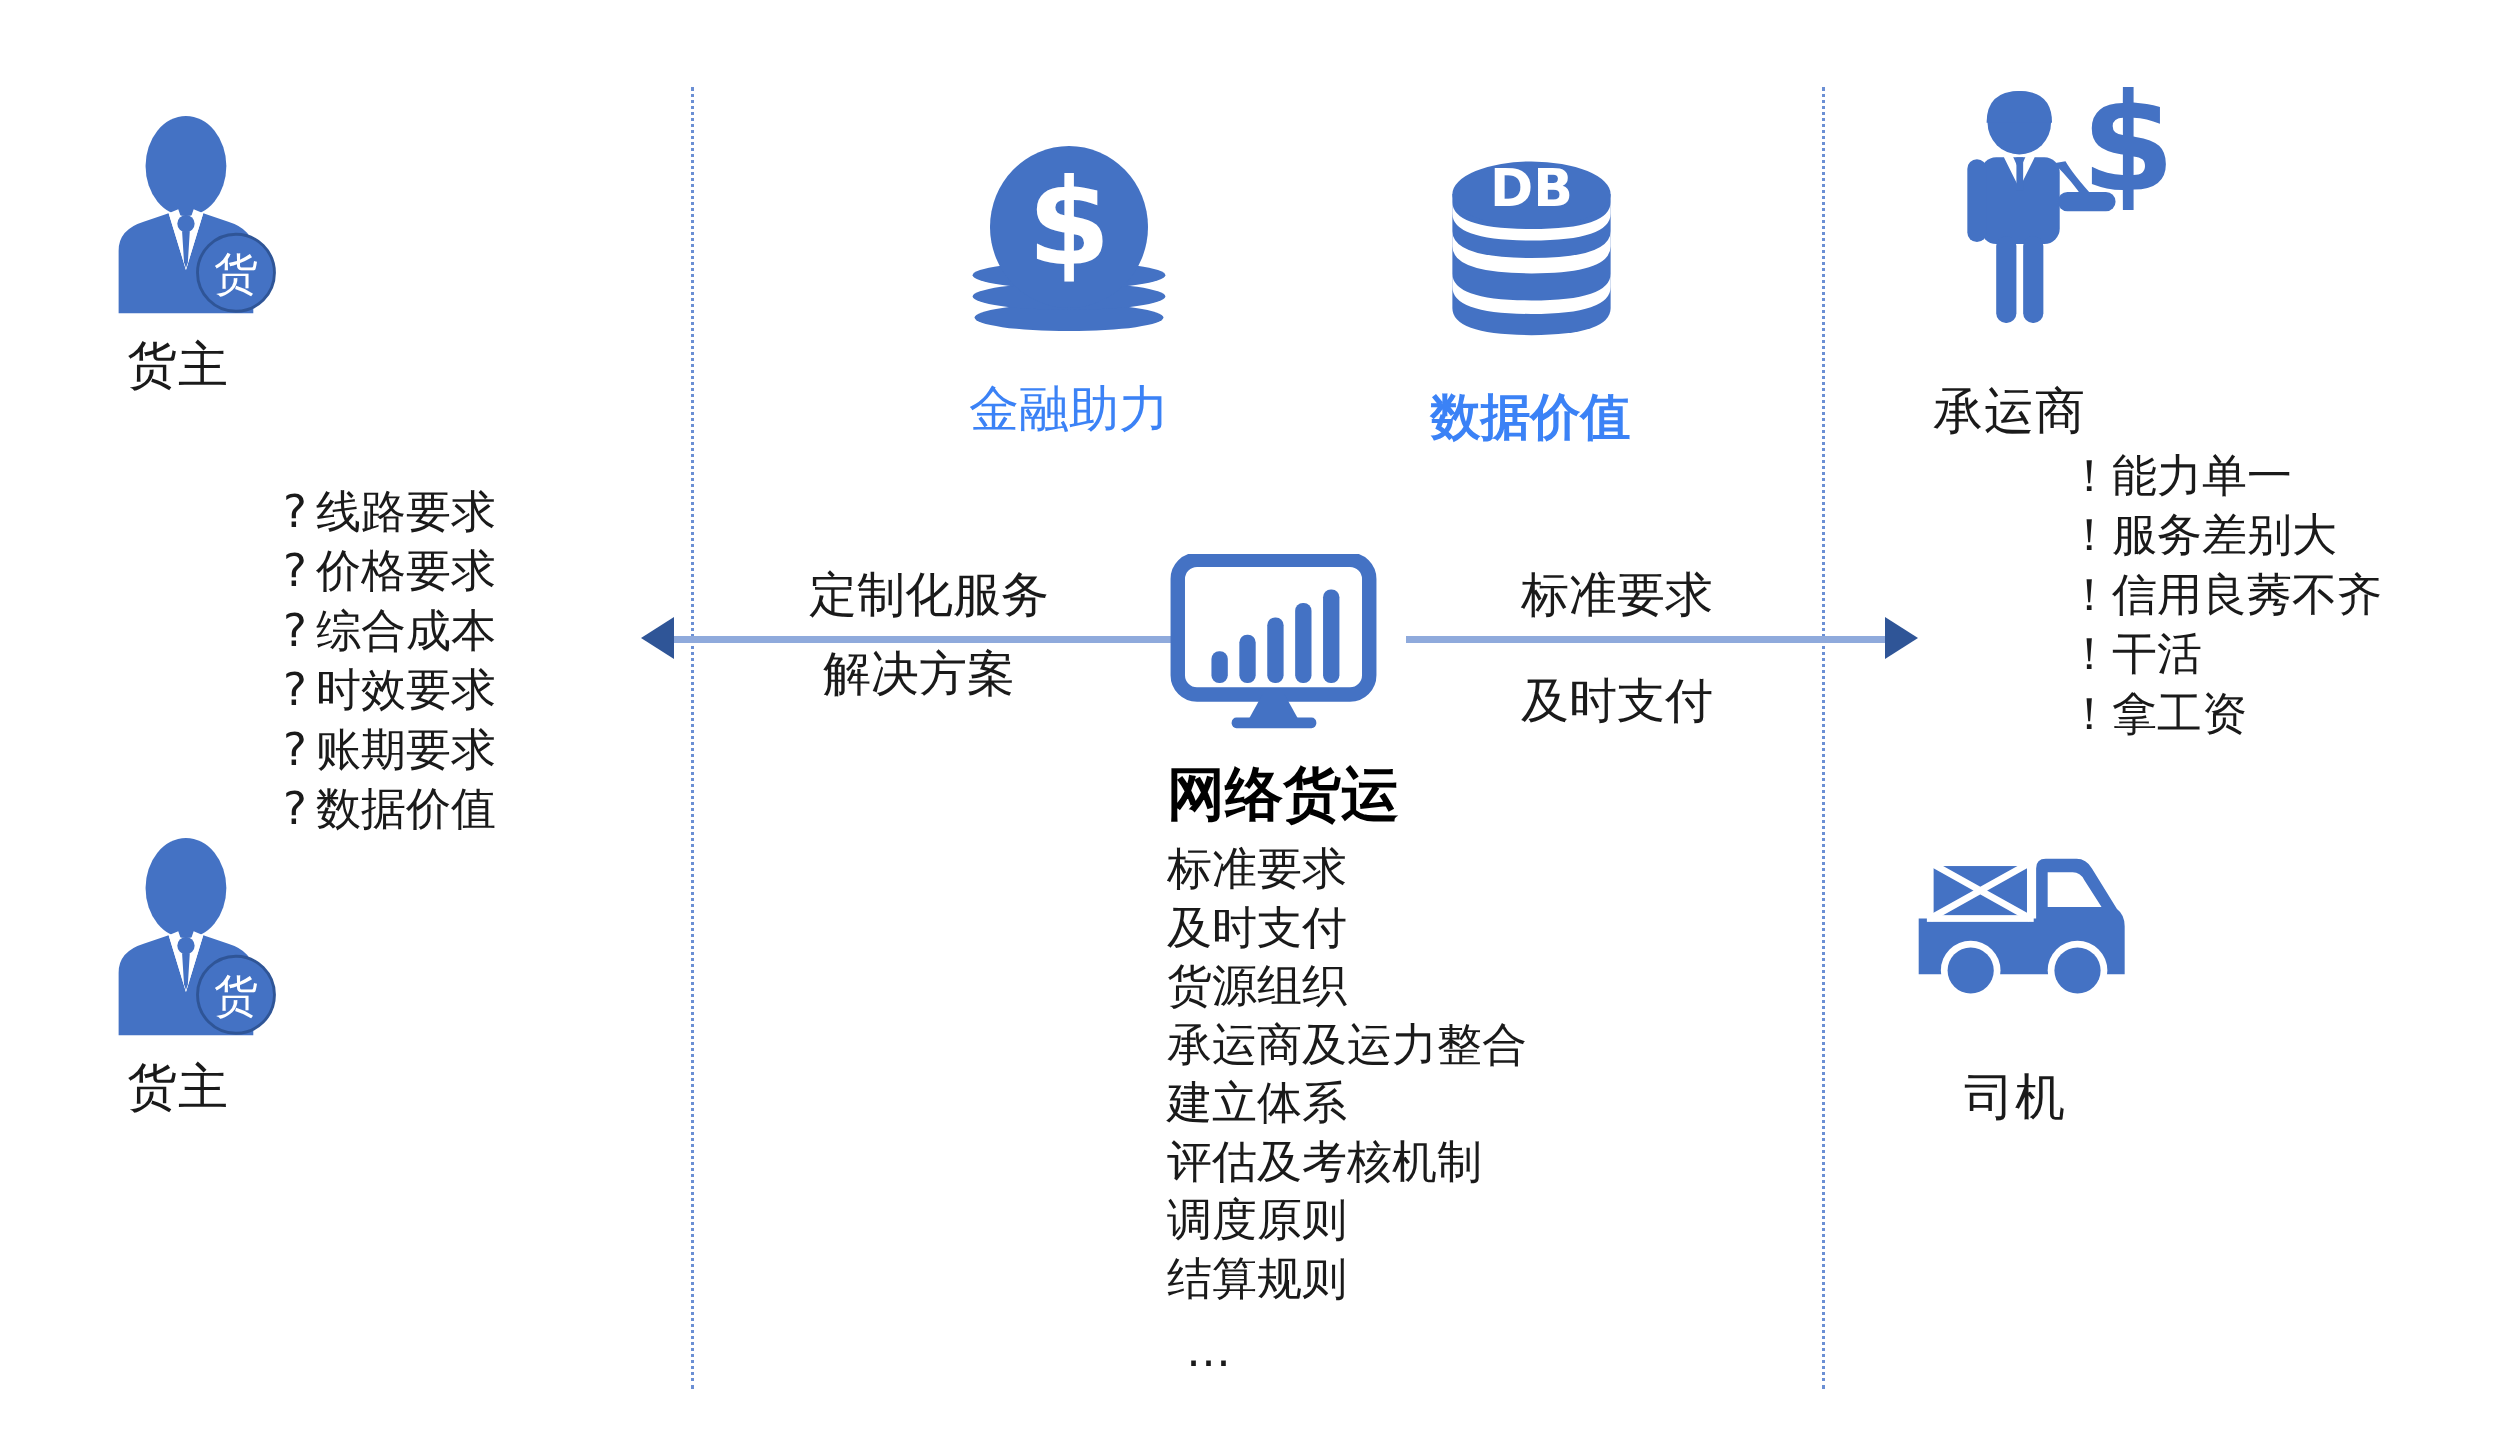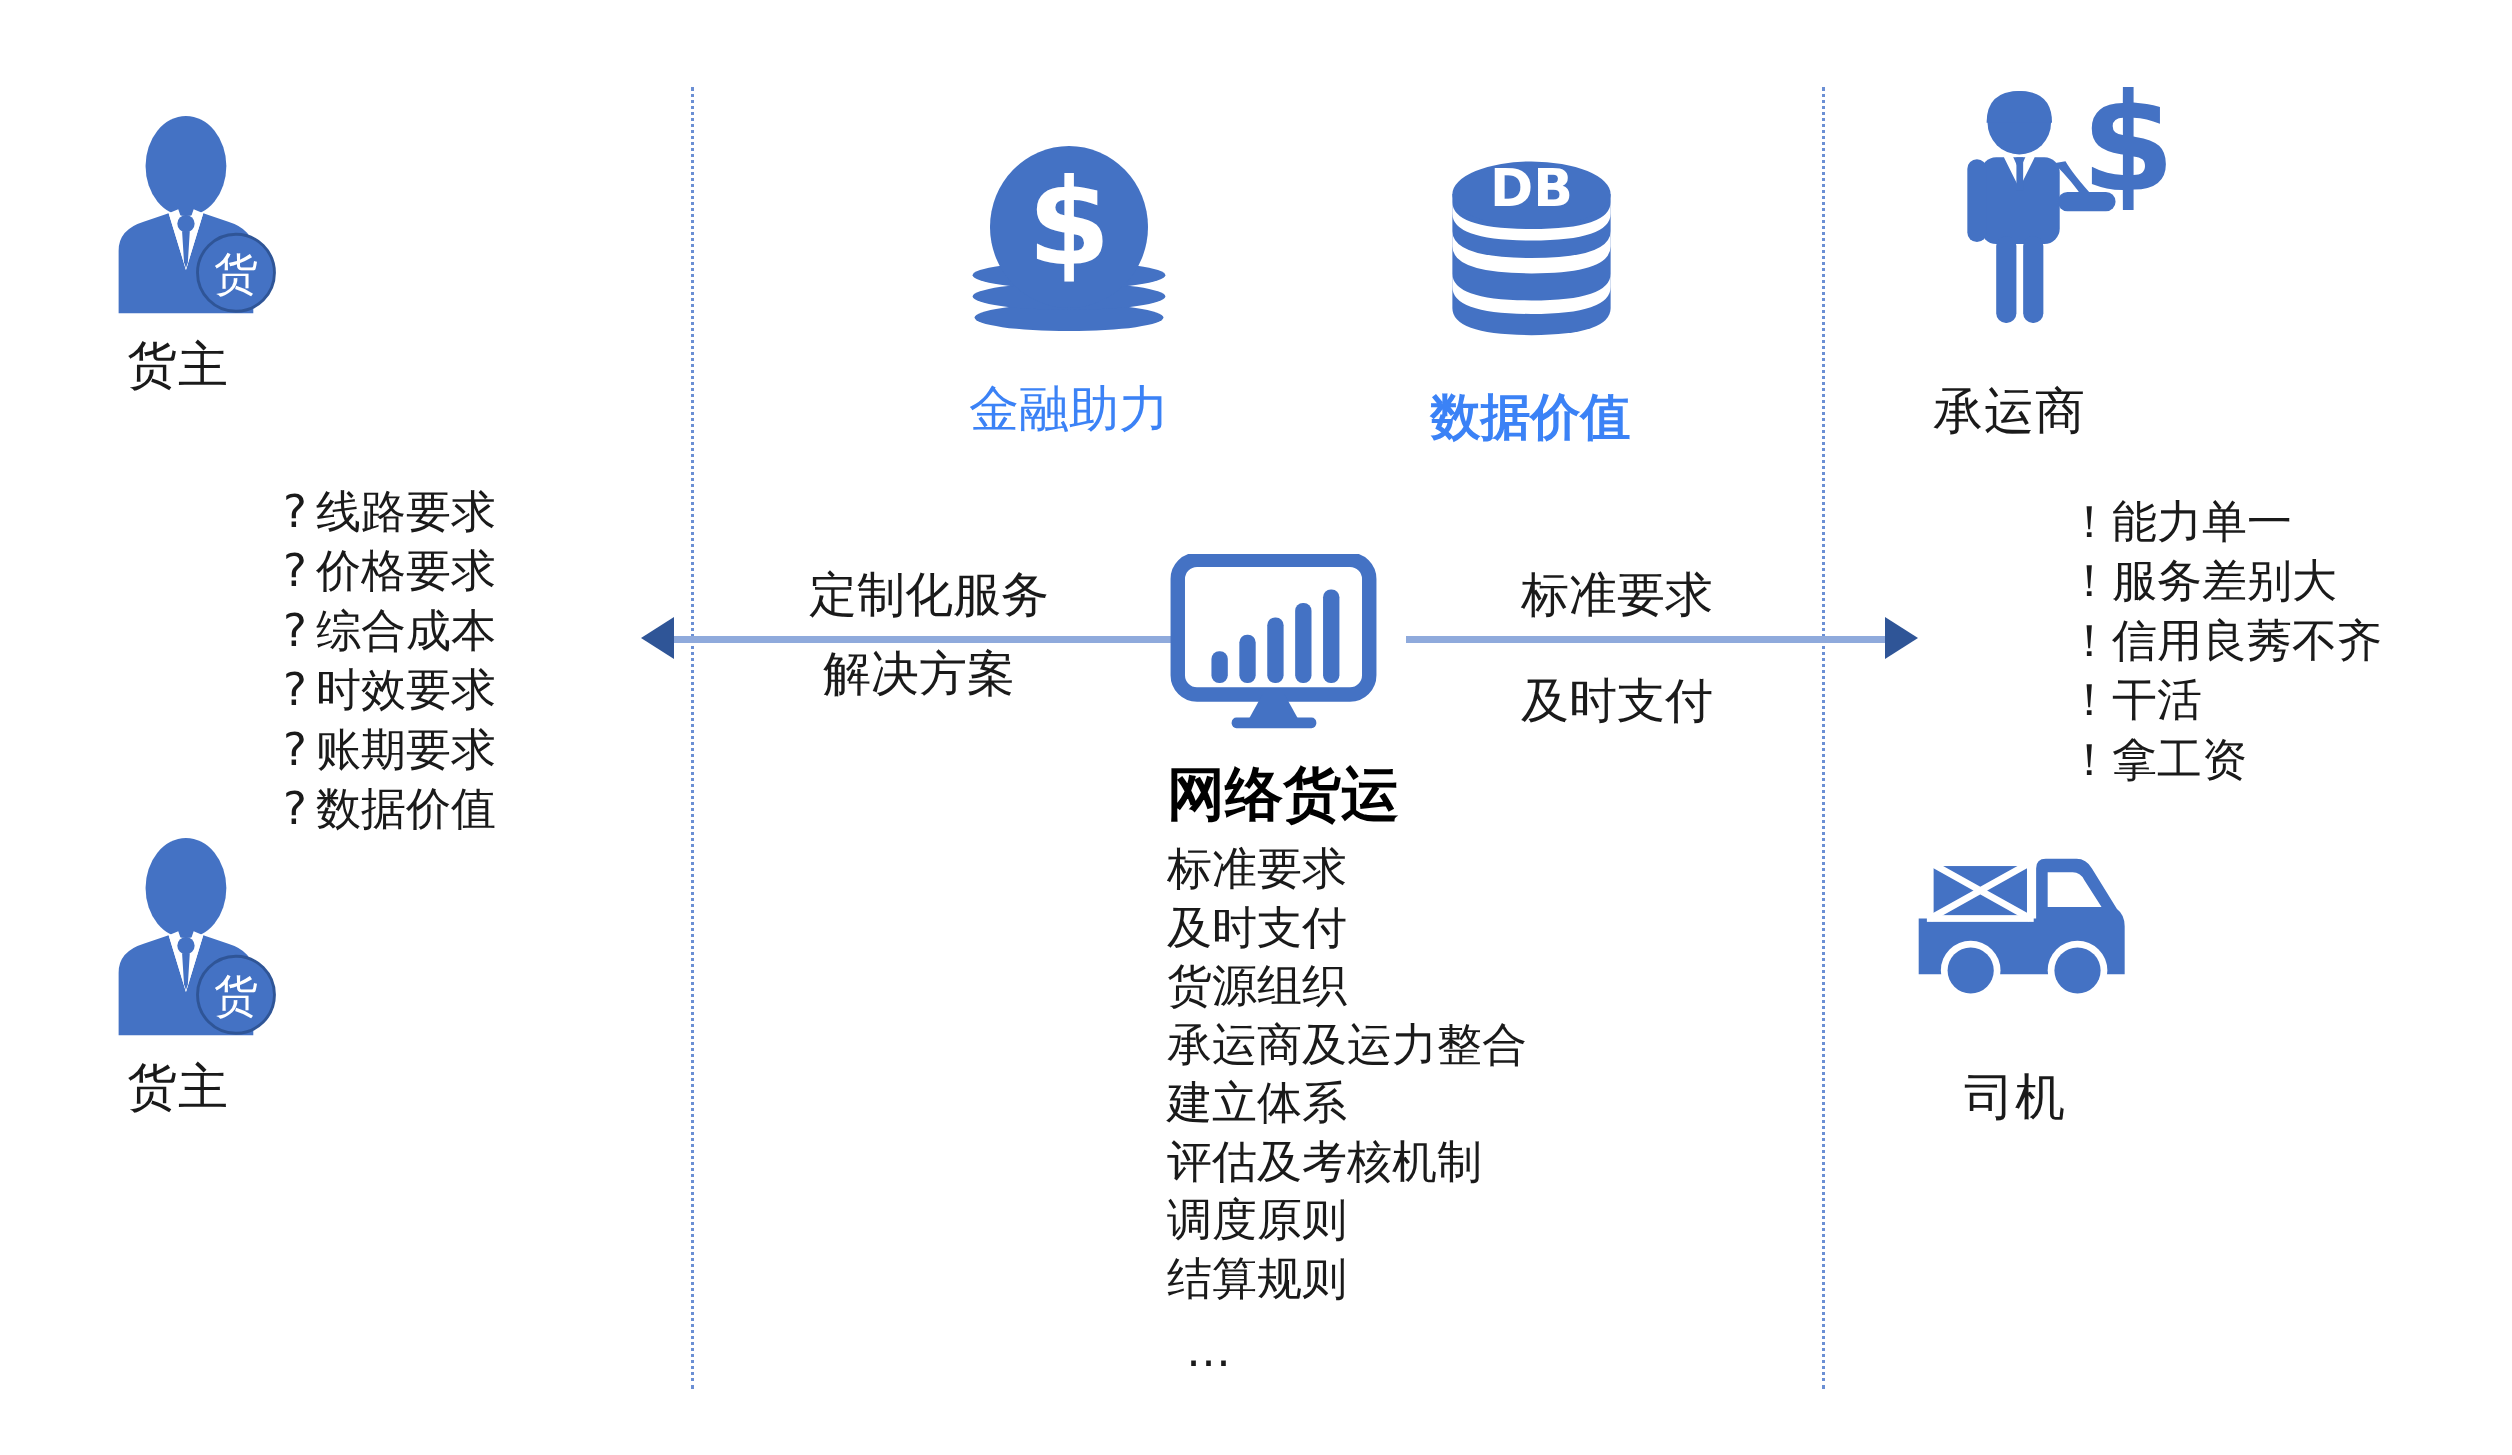--- a/index.html
+++ b/index.html
@@ -234,21 +234,21 @@
         <path d="M108 84 Q128 104 138 120 L150 120 Q128 96 120 82 Z" fill="#4472C4"></path>
         <rect x="112" y="114" width="60" height="20" rx="10" ry="10" fill="#4472C4"></rect>
         <rect x="48" y="160" width="21" height="90" rx="10" ry="10" fill="#4472C4"></rect>
         <rect x="76" y="160" width="21" height="90" rx="10" ry="10" fill="#4472C4"></rect>
         <text x="185" y="112" font-size="140" font-weight="bold" font-family="DejaVu Sans, sans-serif" fill="#4472C4" text-anchor="middle">$</text>
       </svg>
     </div>
   </div>
   <div class="abs label-cn role-name" style="left:1933px; top:378px;">承运商</div>
 
-  <ul class="abs bullet-list" style="left:2067px; top:492px;">
+  <ul class="abs bullet-list" style="left:2067px; top:450px;font-family:Liberation Mono, monospace;">
     <li>
       <span class="bullet-mark">！</span><span>能力单一</span>
     </li>
     <li>
       <span class="bullet-mark">！</span><span>服务差别大</span>
     </li>
     <li>
       <span class="bullet-mark">！</span><span>信用良莠不齐</span>
     </li>
     <li>

